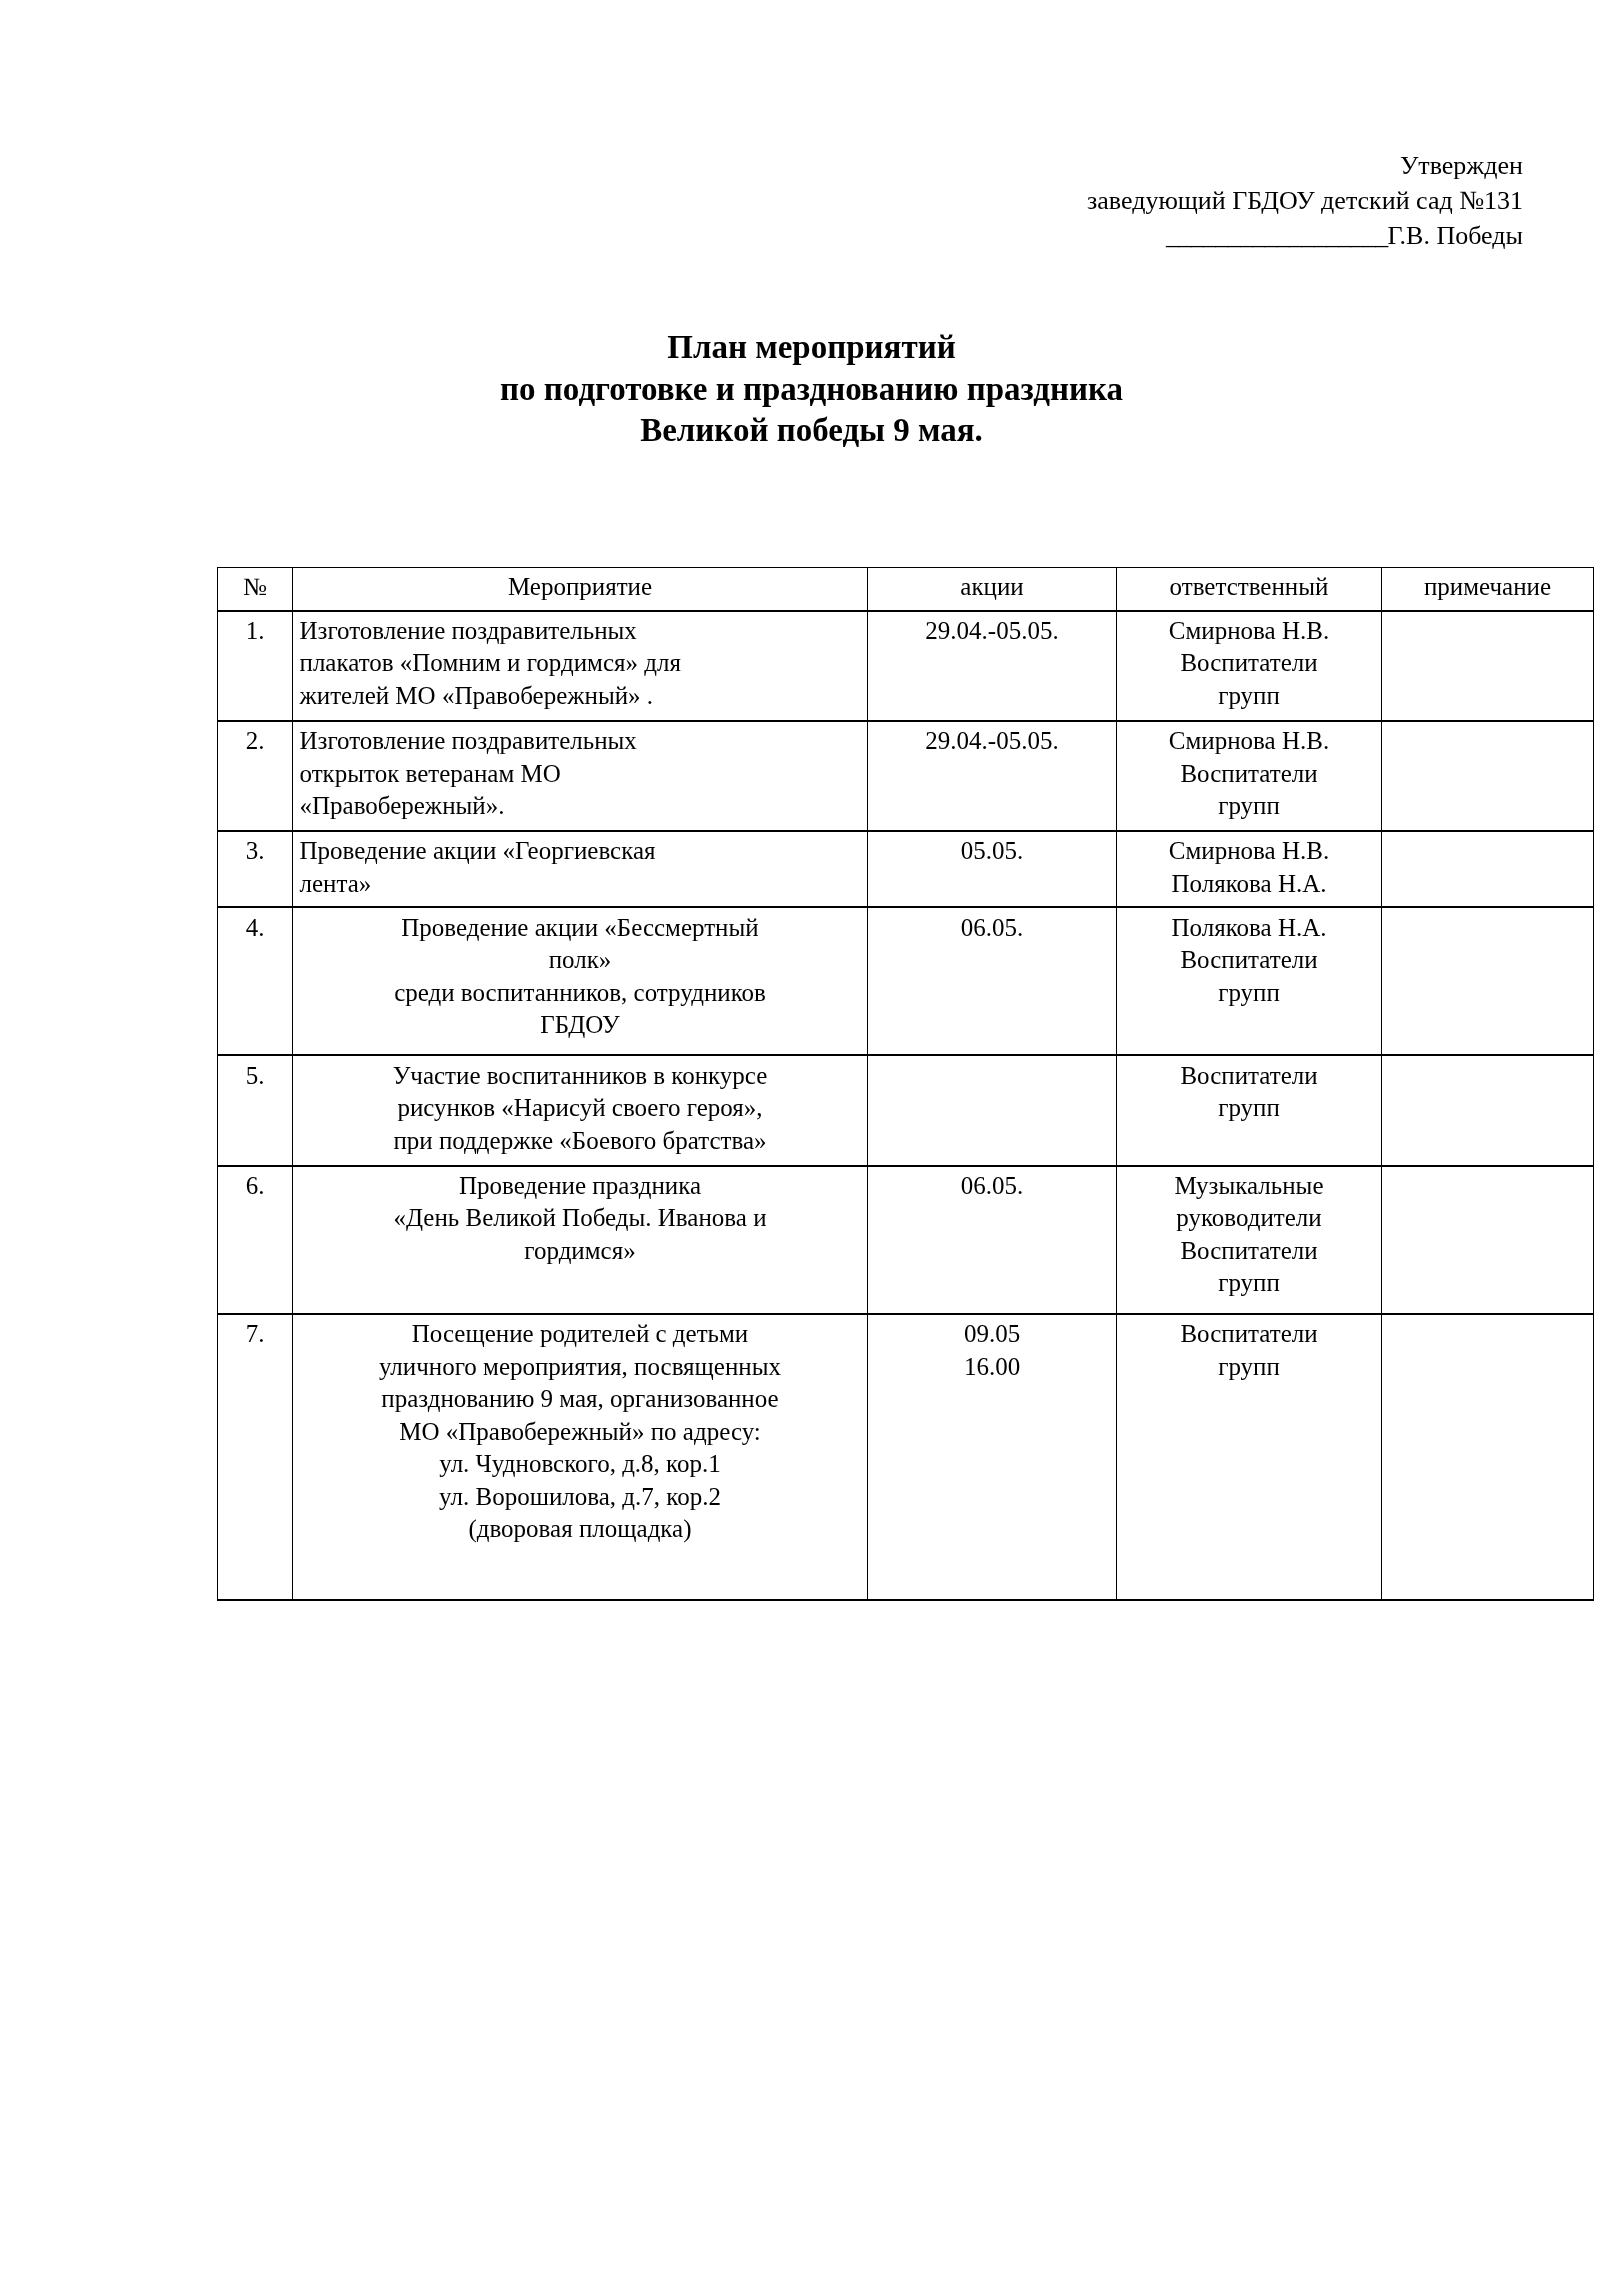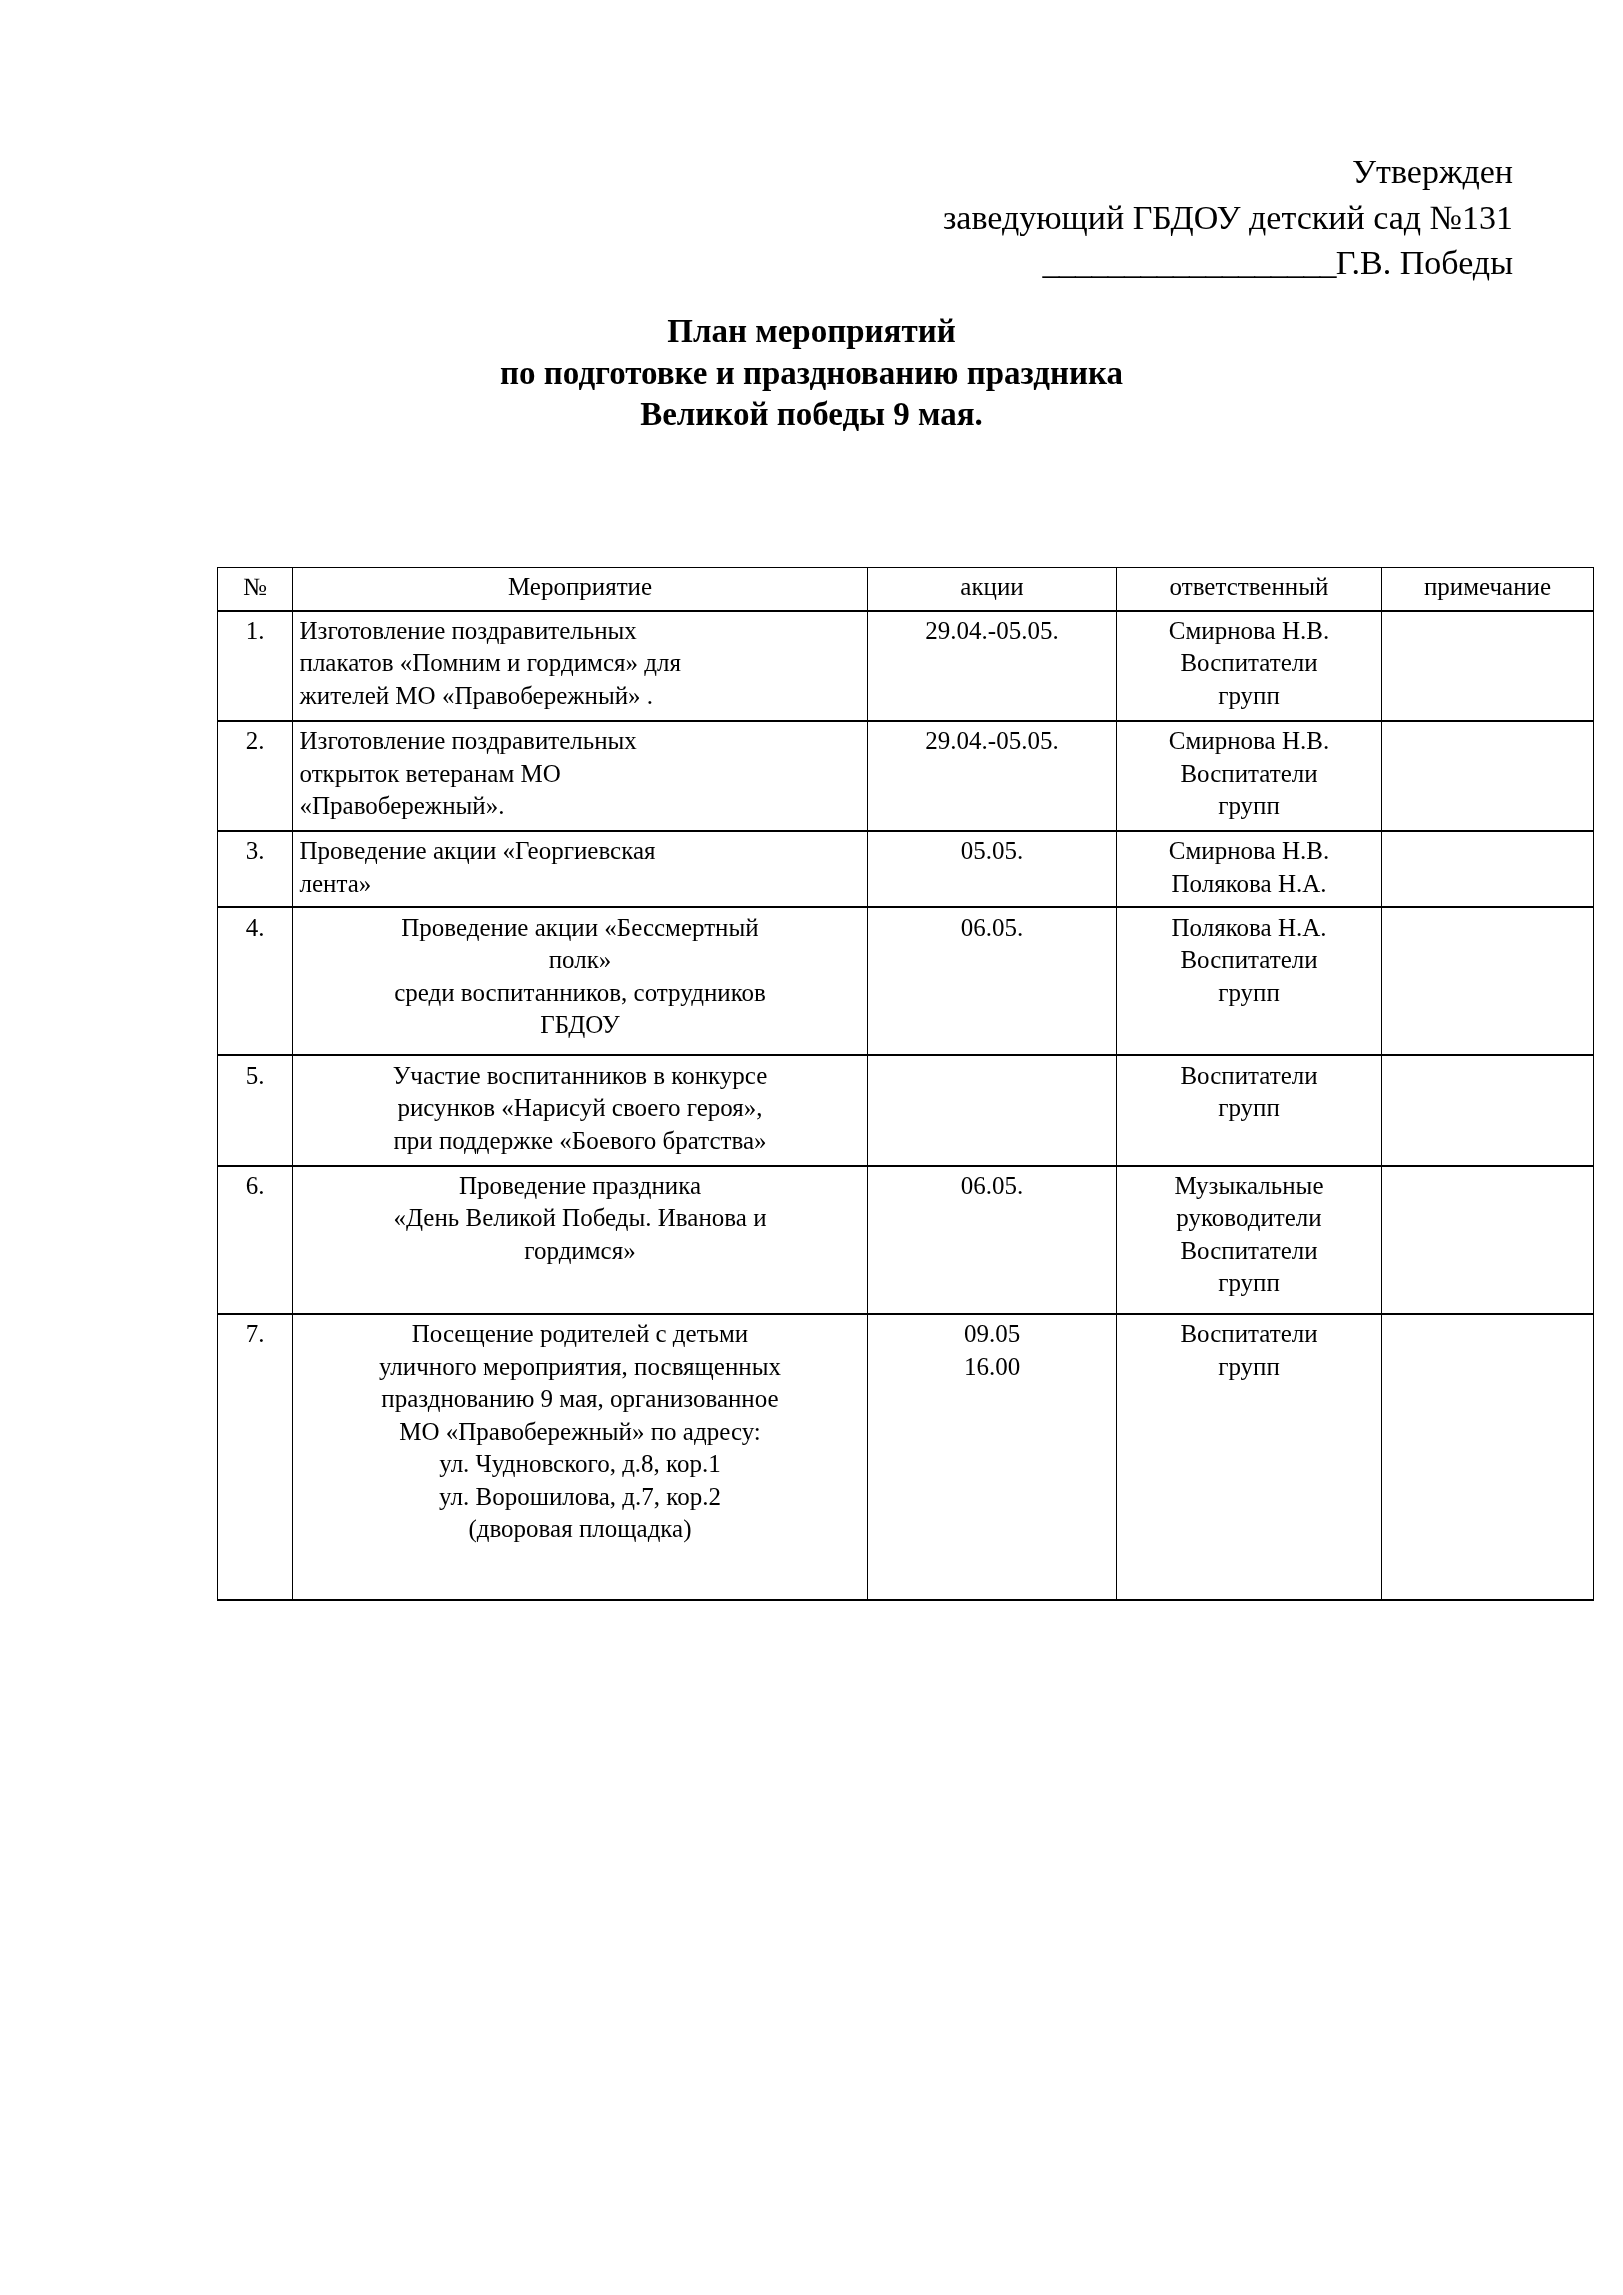--- a/index.html
+++ b/index.html
@@ -18,43 +18,43 @@
     height: 2295px;
     background: #ffffff;
     box-sizing: border-box;
     overflow: hidden;
   }
 
   
   .approval {
     position: absolute;
     top: 149px;
-    right: 110px;
+    right: 100px;
     width: 654px;
     text-align: right;
-    font-size: 34px;
+    font-size: 26px;
     line-height: 1.34;
     white-space: nowrap;
   }
   .approval-line {
     display: block;
   }
   .sig-row {
     display: block;
     position: relative;
     white-space: nowrap;
   }
   .sig-rule {
     letter-spacing: -0.7px;
   }
 
   
   .doc-title {
     position: absolute;
-    top: 311px;
+    top: 327px;
     left: 0;
     width: 1623px;
     text-align: center;
     font-weight: bold;
     font-size: 33px;
     line-height: 1.26;
   }
   .doc-title .tl {
     display: block;
   }

